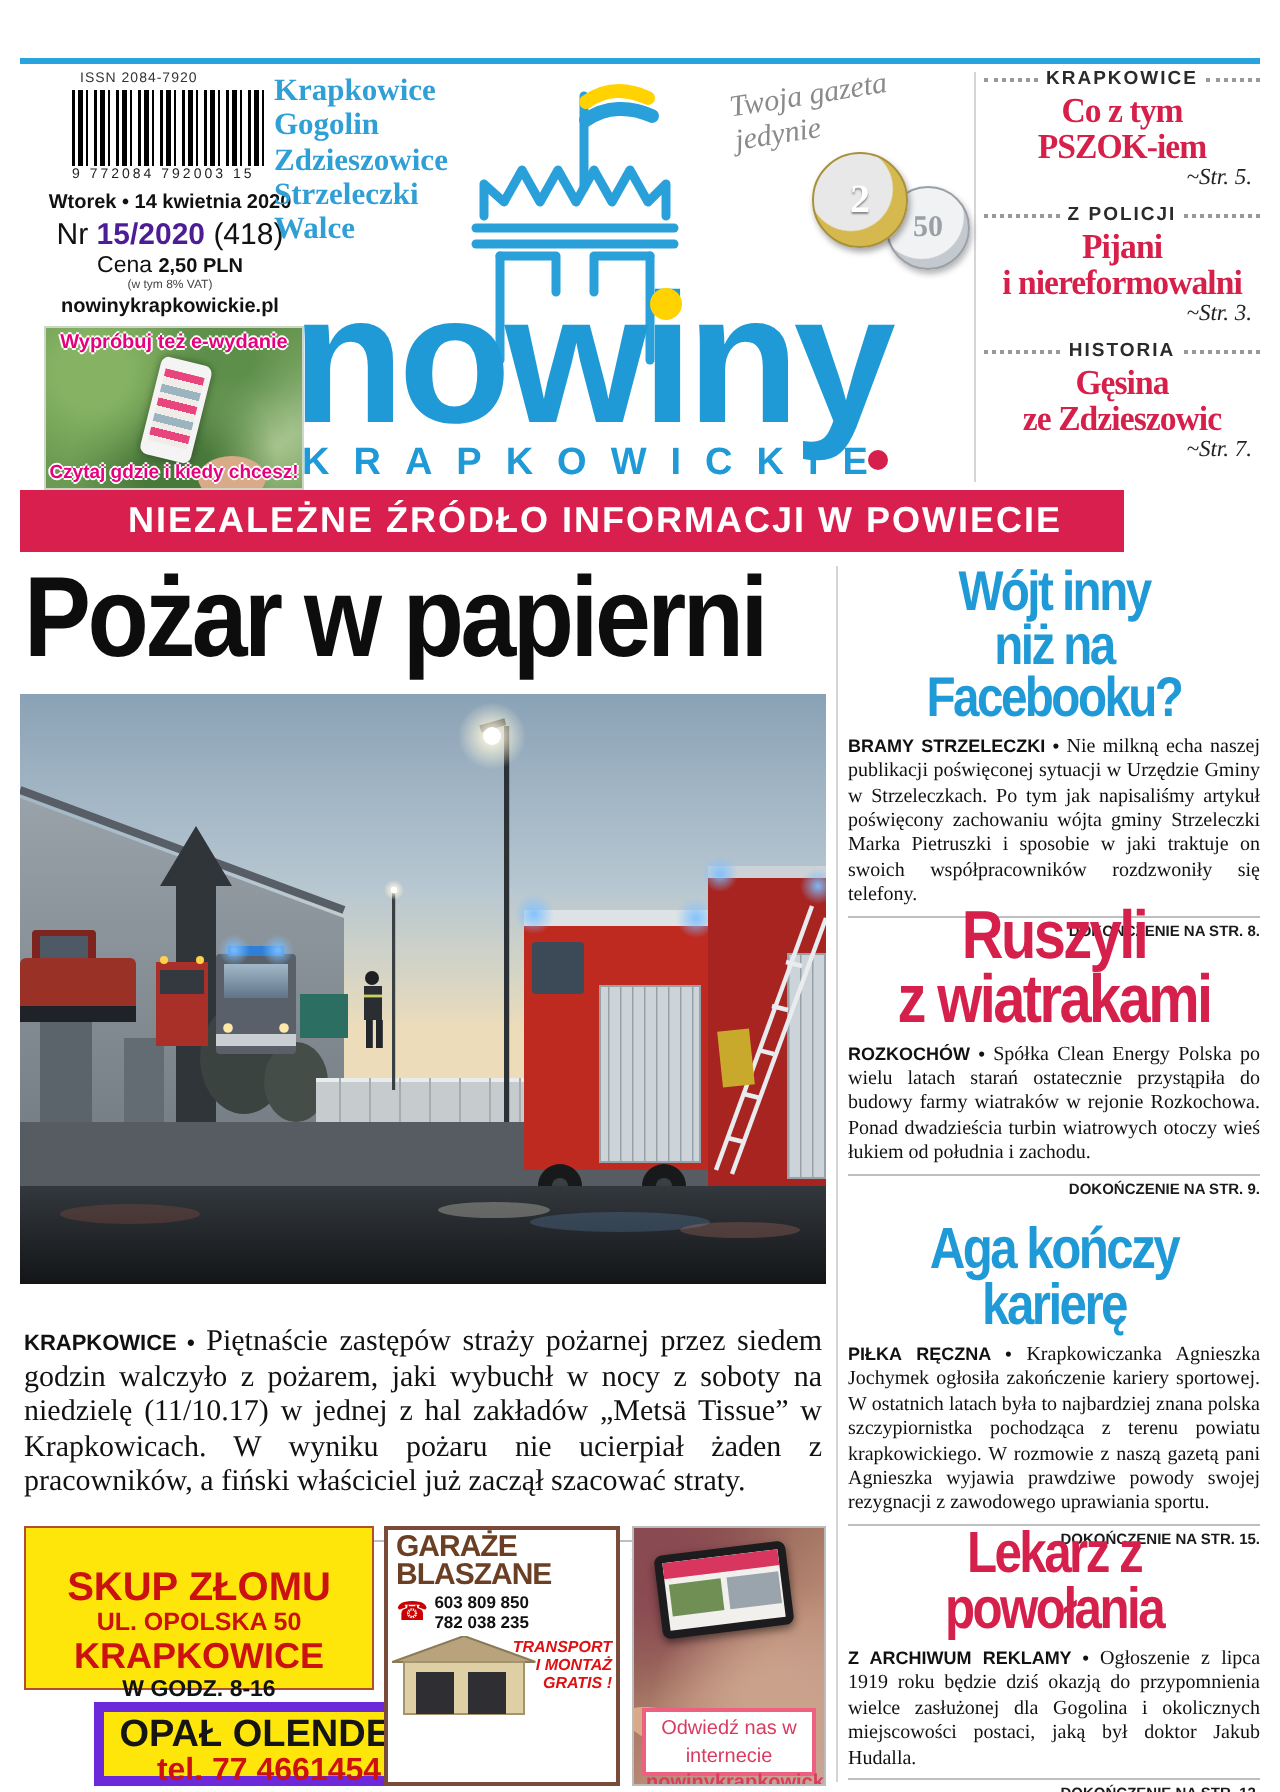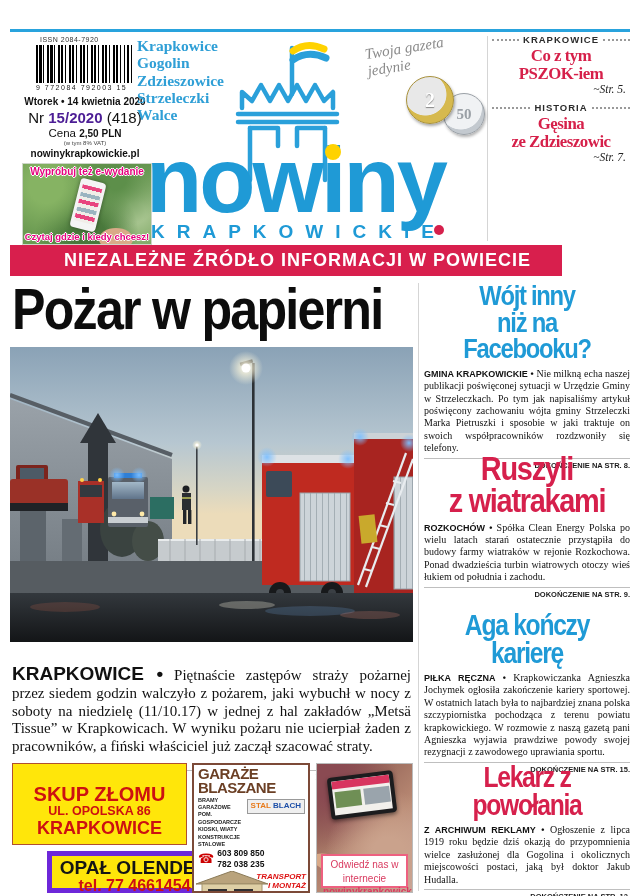--- a/index.html
+++ b/index.html
@@ -79,21 +79,21 @@
     font-size:18px;font-weight:bold;letter-spacing:1px;line-height:31px;padding-left:54px;box-sizing:border-box;}
 
   
   .mainhead{left:12px;top:281px;width:440px;font-size:57px;font-weight:bold;color:#0d0d0d;
     letter-spacing:-2px;line-height:1;transform:scaleX(.88);transform-origin:left;z-index:5;}
   .photo{left:10px;top:347px;width:403px;height:295px;z-index:1;}
   .coldiv{left:418px;top:283px;width:1px;height:608px;background:#d5d5d5;}
 
   .lead{left:12px;top:648px;width:399px;font-family:"Liberation Serif",serif;font-size:15px;
     line-height:1.17;text-align:justify;}
-  .lead b{font-family:"Liberation Sans",sans-serif;font-size:19px;margin-top:44px;}
+  .lead b{font-family:"Liberation Sans",sans-serif;font-size:11px;margin-top:44px;}
   .cont{border-top:1px solid #bfbfbf;padding-top:2px;text-align:right;font-size:7.5px;
     font-weight:bold;color:#1a1a1a;}
   .main-cont{left:12px;top:770px;width:399px;font-family:Liberation Serif, serif;}
 
   
   .art{position:absolute;left:424px;width:206px;}
   .art-h{font-weight:bold;text-align:center;line-height:.95;letter-spacing:-1.5px;
     transform:scaleX(.85);transform-origin:center;}
   .art-h.blue{color:#1f9ad6;}
   .art-h.crimson{color:#d6204c;}
@@ -217,20 +217,26 @@
   <div class="abs ydot"></div>
 
   <div class="abs hdiv"></div>
 
   <div class="abs teasers">
     <div class="teaser">
       <div class="tlabel">KRAPKOWICE</div>
       <div class="ttitle pre">Co z tym
 PSZOK-iem</div>
       <div class="tpage">~Str. 5.</div>
+    </div>
+    <div class="teaser">
+      <div class="tlabel">Z POLICJI</div>
+      <div class="ttitle pre">Pijani
+i niereformowalni</div>
+      <div class="tpage">~Str. 3.</div>
     </div>
     <div class="teaser">
       <div class="tlabel">HISTORIA</div>
       <div class="ttitle pre">Gęsina
 ze Zdzieszowic</div>
       <div class="tpage">~Str. 7.</div>
     </div>
   </div>
 
   <div class="abs banner">NIEZALEŻNE ŹRÓDŁO INFORMACJI W POWIECIE KRAPKOWICKIM</div>
@@ -366,21 +372,21 @@
   </svg>
 
   <div class="abs coldiv"></div>
 
   <p class="abs lead"><b>KRAPKOWICE •</b> <span>Piętnaście zastępów straży pożarnej przez siedem godzin walczyło z pożarem, jaki wybuchł w nocy z soboty na niedzielę (11/10.17) w jednej z hal zakładów „Metsä Tissue” w Krapkowicach. W wyniku pożaru nie ucierpiał żaden z pracowników, a fiński właściciel już zaczął szacować straty.</span></p>
   <div class="abs cont main-cont">DOKOŃCZENIE NA STR. 4.</div>
 
   <div class="art" style="top:283px;">
     <div class="art-h blue pre" style="font-size:28px;">Wójt inny
 niż na Facebooku?</div>
-    <p class="art-b"><b>GMINA KRAPKOWICKIE •</b> <span>Nie milkną echa naszej publikacji poświęconej sytuacji w Urzędzie Gminy w Strzeleczkach. Po tym jak napisaliśmy artykuł poświęcony zachowaniu wójta gminy Strzeleczki Marka Pietruszki i sposobie w jaki traktuje on swoich współpracowników rozdzwoniły się telefony.</span></p>
+    <p class="art-b"><b>BRAMY STRZELECZKI •</b> <span>Nie milkną echa naszej publikacji poświęconej sytuacji w Urzędzie Gminy w Strzeleczkach. Po tym jak napisaliśmy artykuł poświęcony zachowaniu wójta gminy Strzeleczki Marka Pietruszki i sposobie w jaki traktuje on swoich współpracowników rozdzwoniły się telefony.</span></p>
     <div class="cont">DOKOŃCZENIE NA STR. 8.</div>
   </div>
   <div class="art" style="top:452px;">
     <div class="art-h crimson pre" style="font-size:34px;">Ruszyli
 z wiatrakami</div>
     <p class="art-b"><b>ROZKOCHÓW •</b> <span>Spółka Clean Energy Polska po wielu latach starań ostatecznie przystąpiła do budowy farmy wiatraków w rejonie Rozkochowa. Ponad dwadzieścia turbin wiatrowych otoczy wieś łukiem od południa i zachodu.</span></p>
     <div class="cont">DOKOŃCZENIE NA STR. 9.</div>
   </div>
   <div class="art" style="top:612px;">
     <div class="art-h blue" style="font-size:29px;">Aga kończy karierę</div>
@@ -388,43 +394,32 @@
     <div class="cont">DOKOŃCZENIE NA STR. 15.</div>
   </div>
   <div class="art" style="top:764px;">
     <div class="art-h crimson" style="font-size:29px;">Lekarz z powołania</div>
     <p class="art-b"><b>Z ARCHIWUM REKLAMY •</b> <span>Ogłoszenie z lipca 1919 roku będzie dziś okazją do przypomnienia wielce zasłużonej dla Gogolina i okolicznych miejscowości postaci, jaką był doktor Jakub Hudalla.</span></p>
     <div class="cont">DOKOŃCZENIE NA STR. 12.</div>
   </div>
 
   <div class="abs ad1a">
     <div class="r1">SKUP ZŁOMU</div>
-    <div class="r2">UL. OPOLSKA 86</div>
+    <div class="r2">UL. OPOLSKA 50</div>
     <div class="r3">KRAPKOWICE</div>
+    <div class="r4">W GODZ. 8-16</div>
   </div>
   <div class="abs ad1b">
     <div class="f1">OPAŁ OLENDER</div>
     <div class="f2">tel. 77 4661454</div>
   </div>
 
   <div class="abs ad2">
     <div class="g-title pre">GARAŻE
 BLASZANE</div>
-    <div class="g-row">
-      <div class="g-list">
-        <div>BRAMY GARAŻOWE</div>
-        <div>POM. GOSPODARCZE</div>
-        <div>KIOSKI, WIATY</div>
-        <div>KONSTRUKCJE</div>
-        <div>STALOWE</div>
-      </div>
-      <div class="g-badge">
-        <span class="s1">STAL</span> <span class="s2">BLACH</span>
-      </div>
-    </div>
     <div class="g-phones">
       <span class="g-phoneicon">☎</span>
       <div class="g-nums">
         <div>603 809 850</div>
         <div>782 038 235</div>
       </div>
     </div>
     <div class="g-visual">
       <svg width="72" height="42" viewBox="0 0 72 42" style="position:absolute;left:2px;top:2px;">
         <polygon points="0,13 36,0 72,13" fill="#b9a37c" stroke="#8a7a58" stroke-width="1"></polygon>

